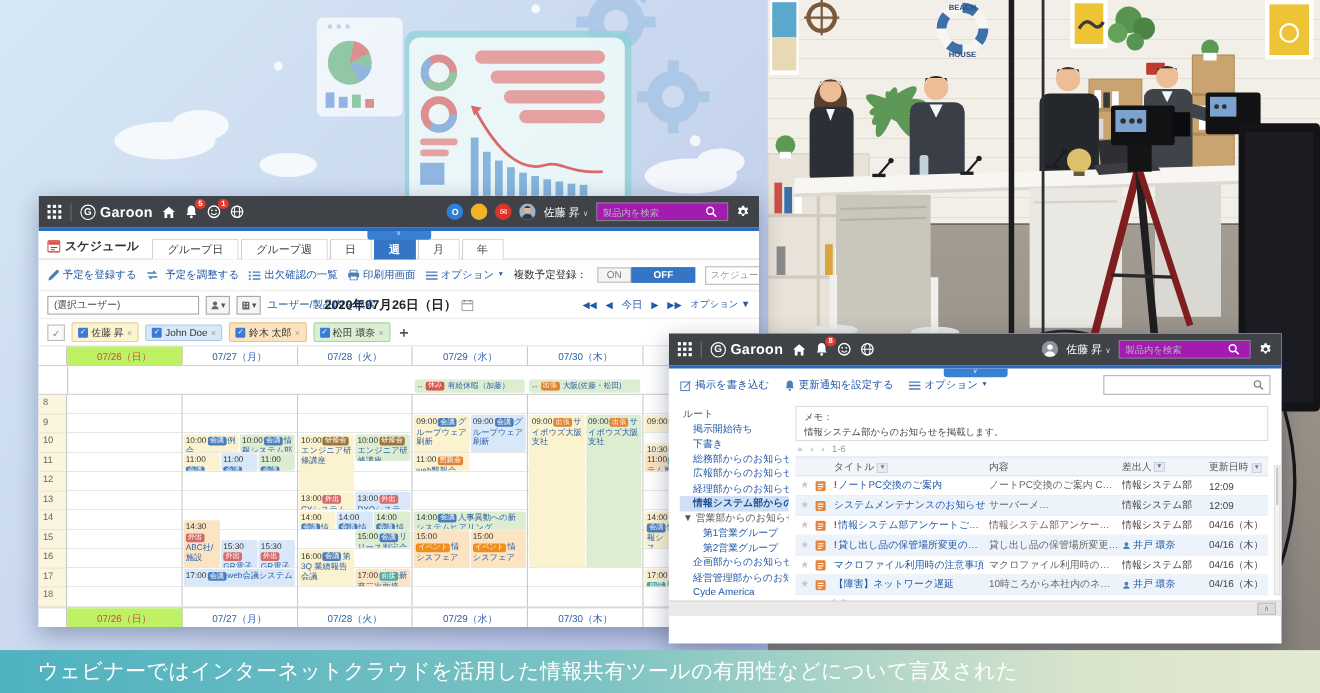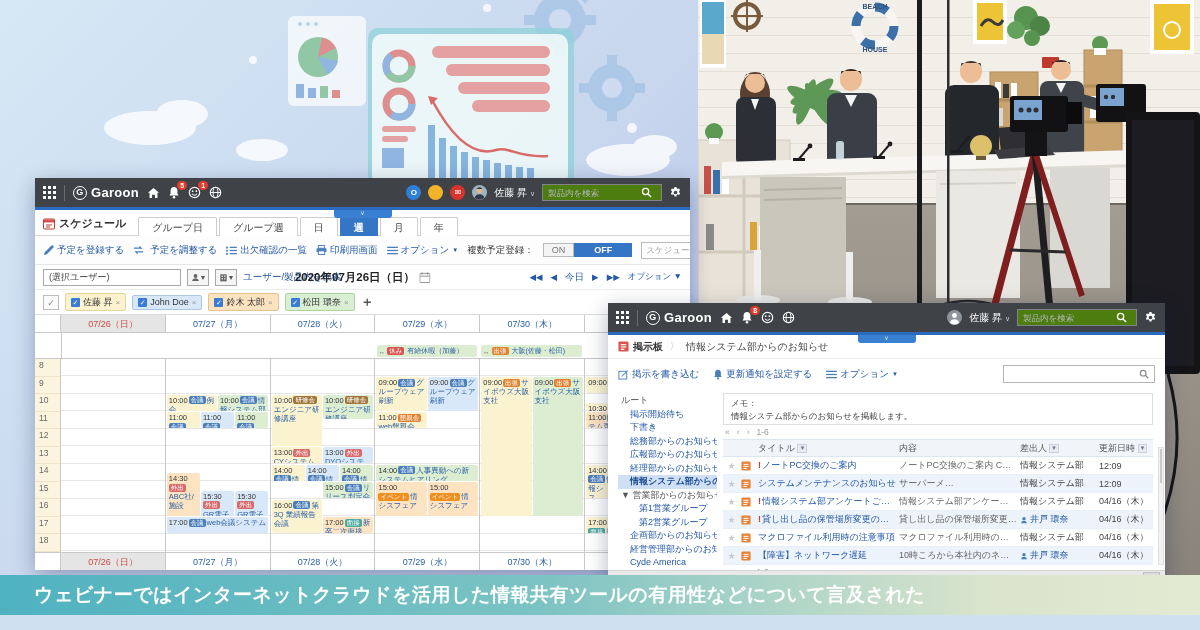--- a/index.html
+++ b/index.html
@@ -18,21 +18,21 @@
       linear-gradient(#a29c92,#88827a);
     background-size:100% 205px,100% 392px;
     background-position:0 0,0 205px;background-repeat:no-repeat}
   #photo svg{position:absolute;left:0;top:0}
 
   
   #banner{left:0;top:0;width:201px;height:151px;background:#14b3c7;color:#fff;
     display:flex;flex-direction:column;justify-content:center;text-align:center;
     font-weight:bold;font-size:21px;line-height:1.66;letter-spacing:1px}
   
-  #caption{left:0;top:575px;width:1200px;height:40px;color:#fff;font-weight:bold;
+  #caption{left:0;top:591px;width:1200px;height:40px;color:#fff;font-weight:normal;
     font-size:19px;line-height:39px;padding-left:34px;letter-spacing:.5px;
     background:linear-gradient(90deg,#4fb2c0 0%,#7cc3c3 45%,#d9e4cc 82%,#e3ead2 100%)}
 
   
   .win{position:absolute;background:#fff;box-shadow:0 6px 20px rgba(15,25,70,.32);overflow:hidden}
   #winS{left:35px;top:178px;width:655px;height:392px}
   #winB{left:608px;top:303px;width:557px;height:282px}
 
   
   .ghead{height:29px;background:#3f4247;display:flex;align-items:center;padding:0 8px;gap:8px}
@@ -43,21 +43,21 @@
     font-size:9px;line-height:11px;text-align:center;font-weight:bold}
   .ghic{position:relative;display:flex;align-items:center}
   .bdg{position:absolute;top:-5px;right:-7px;background:#e03c2e;color:#fff;border-radius:7px;
     font-size:7px;line-height:9px;padding:0 3px;font-weight:bold;font-style:normal}
   .ghr{margin-left:auto;display:flex;align-items:center;gap:7px}
   .gdot{width:15px;height:15px;border-radius:50%;font-size:8px;color:#fff;display:flex;
     align-items:center;justify-content:center;font-weight:bold}
   .gava{display:flex}
   .ghuser{color:#fff;font-size:10px;white-space:nowrap}
   .ghuser .chev{font-style:normal;font-size:7px;color:#ccc}
-  .ghsearch{background:#4d7c0f;border:1px solid #808388;height:17px;display:flex;
+  .ghsearch{background:#a21caf;border:1px solid #808388;height:17px;display:flex;
     align-items:center;padding:0 5px;gap:5px;width:120px}
   .ghsearch input{background:transparent;border:0;color:#ddd;font-size:8.5px;width:88px;outline:none;
     font-family:inherit}
   .ghsearch input::placeholder{color:#b5b8bd}
   .bluebar{height:3px;background:#2a6bbf;position:relative;z-index:5}
   .pulltab{position:absolute;left:50%;transform:translateX(-50%);top:3px;width:58px;height:8px;
     background:#3a80d2;color:#dce9fa;font-size:6px;line-height:7px;text-align:center;
     border-radius:0 0 3px 3px}
 
   
@@ -105,21 +105,21 @@
   .chip{display:flex;align-items:center;gap:3px;padding:1.5px 5px;border-radius:2px;color:#333}
   .cbx{width:9px;height:9px;background:#3a7bd5;color:#fff;font-size:7px;line-height:9px;
     text-align:center;border-radius:1px}
   .chip .x{color:#999;font-size:8px}
   .addbtn{color:#555;font-size:13px;font-weight:bold}
 
   
   .cal-days{display:flex;height:18px;font-size:9px;color:#2a5fa5;border-bottom:1px solid #c9c9c9;background:#fff}
   .cal-gut{width:26px;border-right:1px solid #c9c9c9}
   .cal-day{flex:1;text-align:center;line-height:18px;border-right:1px solid #c9c9c9;overflow:hidden;white-space:nowrap}
-  .cal-day.sun{background:#e5e5e5;color:#cc4b43}
+  .cal-day.sun{background:#bef264;color:#cc4b43}
   .banner-area{position:relative;height:26px;border-bottom:1px solid #c9c9c9;background:#fff}
   .allday-banner{position:absolute;height:12px;background:#dcedd2;border-radius:2px;display:flex;
     align-items:center;gap:2px;font-size:7px;color:#2a5fa5;padding:0 2px;overflow:hidden;white-space:nowrap}
   .allday-banner .arr{color:#666;font-size:6.5px}
   .cal-body{position:relative;display:flex;height:193px;background:#fff}
   .hourcol{width:26px;background:#fbf4de;border-right:1px solid #c9c9c9;font-size:8.5px;color:#666}
   .hour{height:17.5px;border-bottom:1px solid #eee4c8;padding:1px 0 0 4px}
   .daycol{flex:1;position:relative;border-right:1px solid #c9c9c9;
     background-image:repeating-linear-gradient(to bottom,transparent 0,transparent 16.5px,#e6e6e6 16.5px,#e6e6e6 17.5px)}
   .ev{position:absolute;font-size:7.5px;line-height:1.2;color:#2a5fa5;padding:1px 2px;
@@ -808,33 +808,20 @@
           <span class="ghic">
             <svg width="13" height="13" viewBox="0 0 16 16">
               <path fill="#fff" d="M6.8 1.2h2.4l.3 1.7 1.4.8 1.6-.7 1.2 2.1-1.3 1.1.1.8-.1.8 1.3 1.1-1.2 2.1-1.6-.7-1.4.8-.3 1.7H6.8l-.3-1.7-1.4-.8-1.6.7-1.2-2.1 1.3-1.1-.1-.8.1-.8-1.3-1.1 1.2-2.1 1.6.7 1.4-.8z"></path>
               <circle cx="8" cy="8" r="2.2" fill="#3f4247"></circle>
             </svg>
           </span>
         </span>
       </div>
     <div class="bluebar">
       <div class="pulltab">∨</div>
-    </div>
-    <div class="bcrumb">
-      <span class="bapp">
-        <svg width="11" height="11" viewBox="0 0 12 12">
-            <rect x=".5" y=".5" width="11" height="11" rx="1.5" fill="#d9534f"></rect>
-            <line x1="3" y1="4" x2="9" y2="4" stroke="#fff" stroke-width="1.3"></line>
-            <line x1="3" y1="6.5" x2="9" y2="6.5" stroke="#fff" stroke-width="1.3"></line>
-            <line x1="3" y1="9" x2="7" y2="9" stroke="#fff" stroke-width="1.3"></line>
-          </svg>
-        <span>掲示板</span>
-      </span>
-      <span class="crumb-gt">〉</span>
-      <span>情報システム部からのお知らせ</span>
     </div>
     <div class="btools">
       <span class="blk">
         <svg width="11" height="11" viewBox="0 0 12 12">
             <rect x="1" y="2.5" width="8.5" height="8.5" fill="#fff" stroke="#4a7ebb"></rect>
             <path d="M4.5 8.5L10 3l1.2-1.9L9.3 2.3 3.8 7.8z" fill="#4a7ebb"></path>
           </svg>
         <span>掲示を書き込む</span>
         </span>
       <span class="blk">

